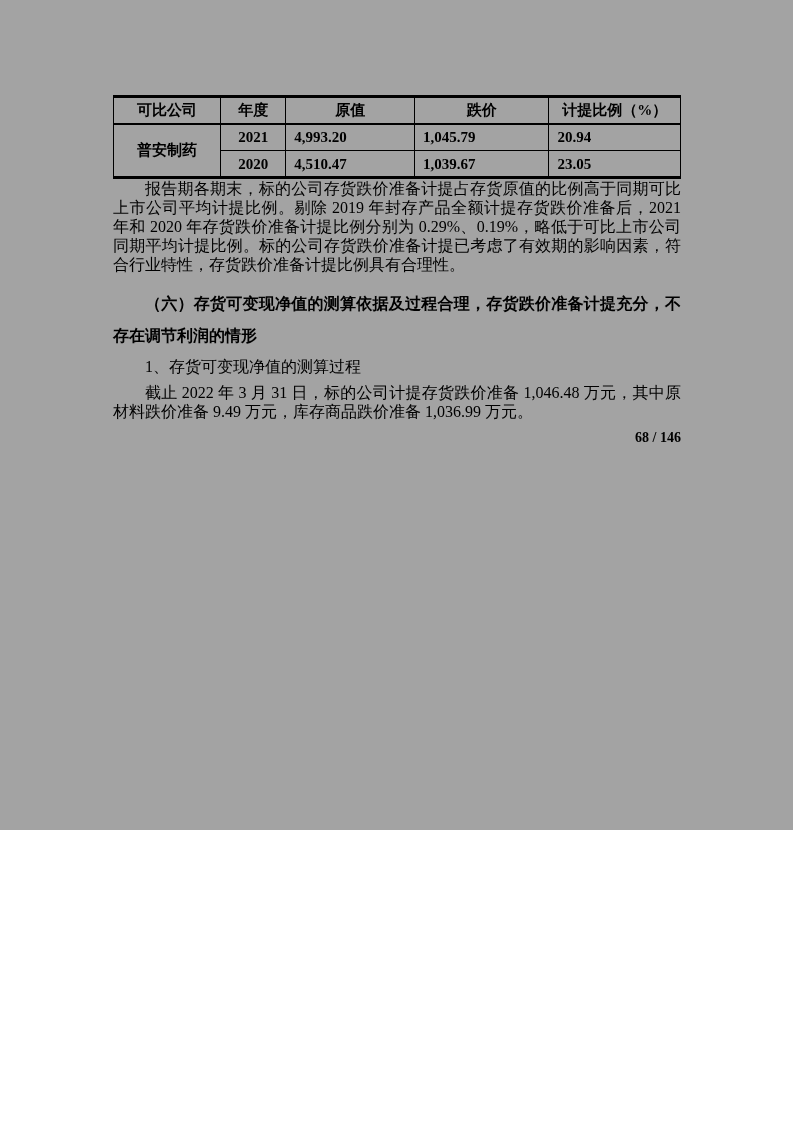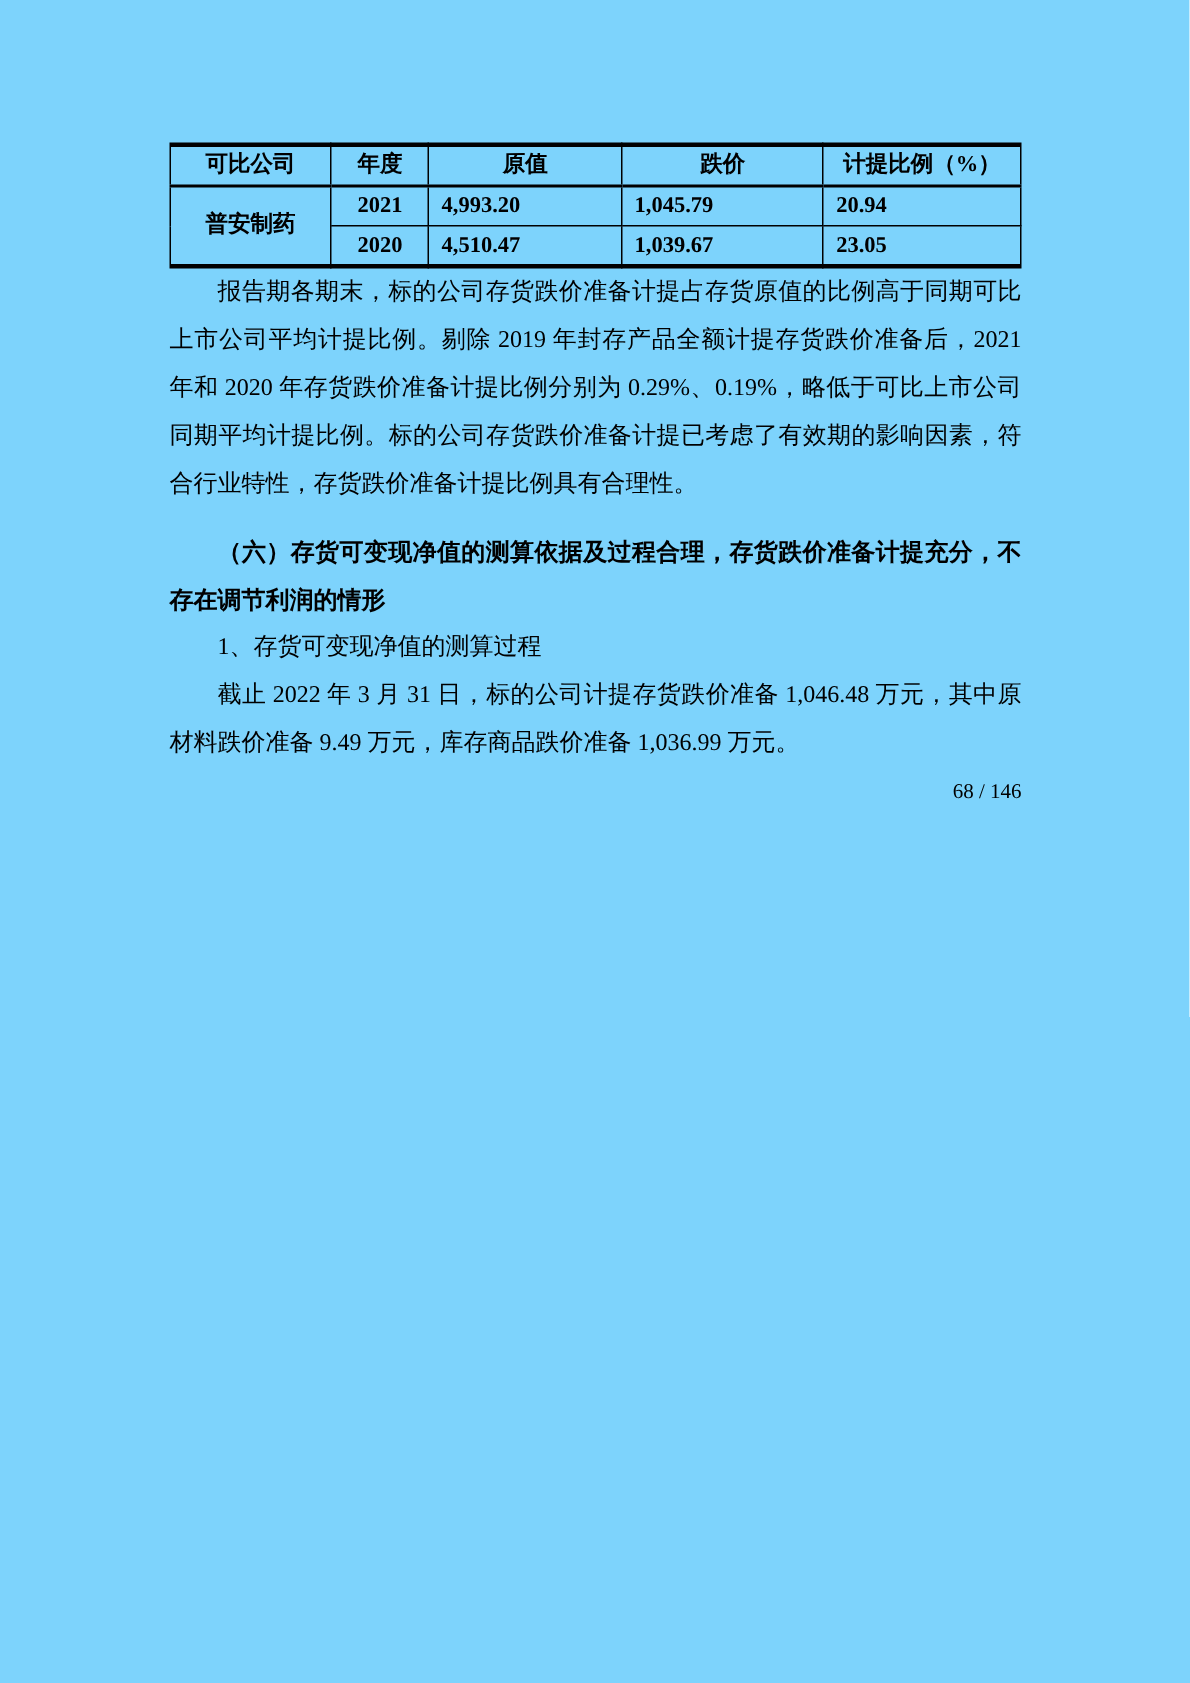--- a/index.html
+++ b/index.html
@@ -9,22 +9,22 @@
     height: 1122px;
     font-family: "Liberation Serif", "DejaVu Serif", serif;
     color: #000000;
     position: relative;
     overflow: hidden;
   }
   .page {
     position: absolute;
     top: 0; left: 0;
     width: 793px;
-    height: 1122px;
-    background: #7dd3fc;
+    height: 830px;
+    background: #a3a3a3;
     padding: 95px 112px 0 113px;
   }
   
   table.data-table {
     width: 100%;
     border-collapse: collapse;
     table-layout: fixed;
     font-size: 15px;
     font-weight: bold;
     border-top: 3px solid #000;
@@ -48,41 +48,41 @@
   col.c5 { width: 23.2%; }
   
   .source-note {
     font-size: 14px;
     line-height: 31px;
     text-indent: 2em;
     margin-top: 2px;
   }
   p.body-para {
     font-size: 16px;
-    line-height: 32px;
+    line-height: 19px;
     text-align: justify;
     text-indent: 2em;
     word-break: break-all;
   }
   .section-heading {
     font-size: 16px;
     font-weight: bold;
     line-height: 31.5px;
     text-align: justify;
     text-indent: 2em;
     margin-top: 14px;
   }
   .sub-heading {
     font-size: 16px;
     line-height: 31.5px;
     text-indent: 2em;
   }
   .page-number {
     font-size: 14px;
-    font-weight: normal;
+    font-weight: bold;
     line-height: 31px;
     text-align: right;
     margin-top: 1px;
   }
 </style>
 </head>
 <body>
 
 <div class="page">
 

